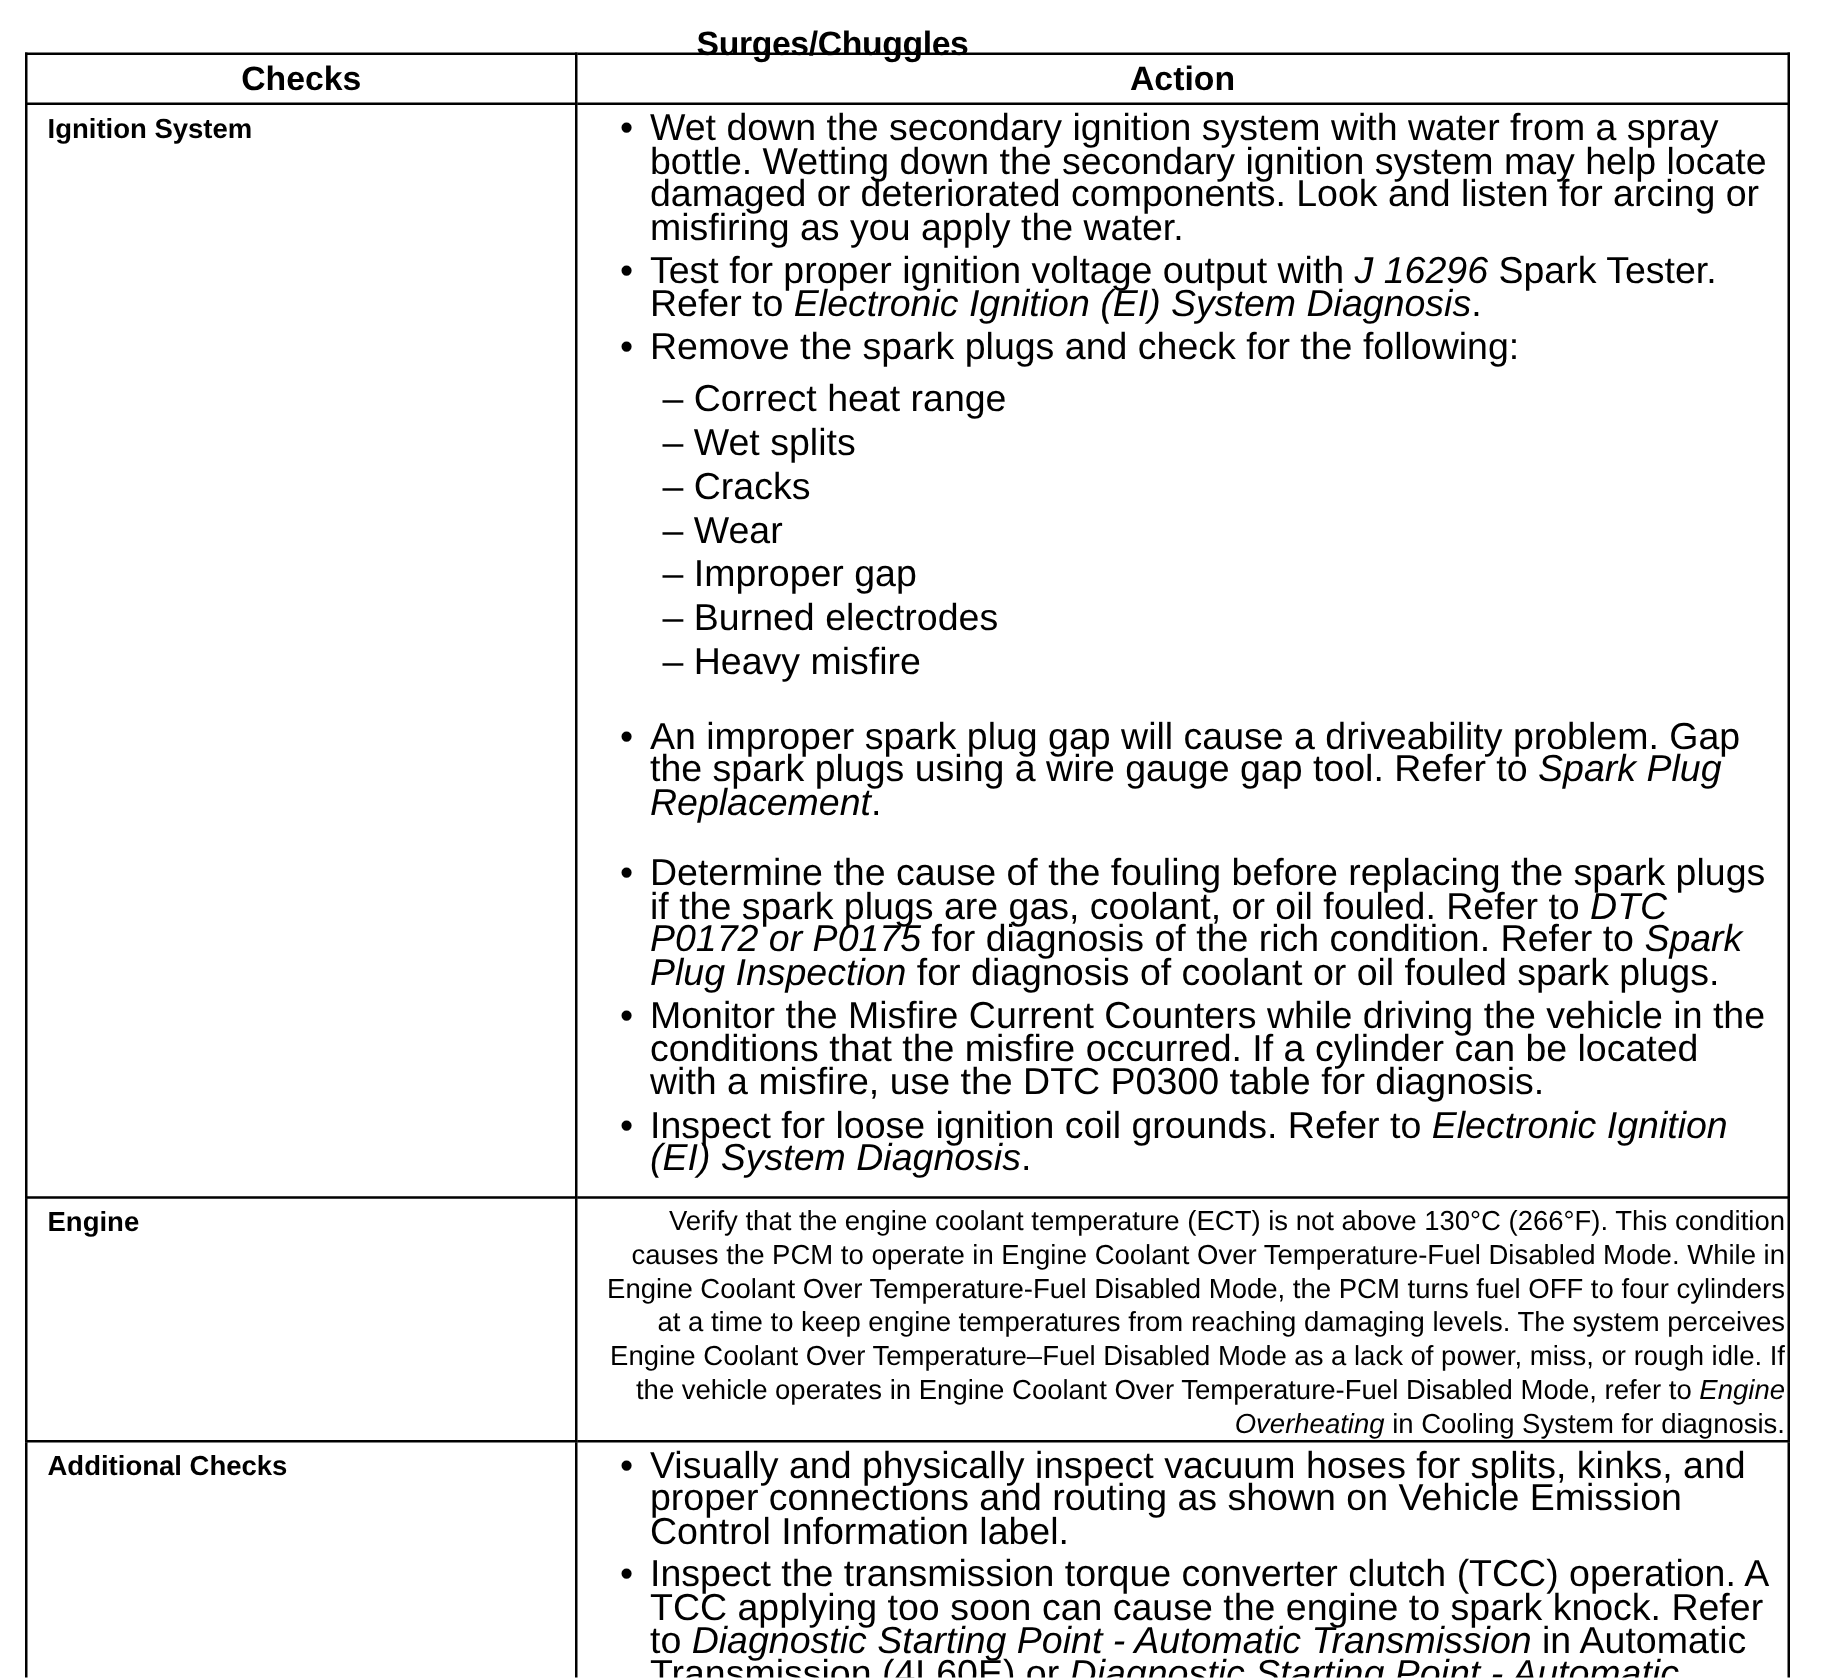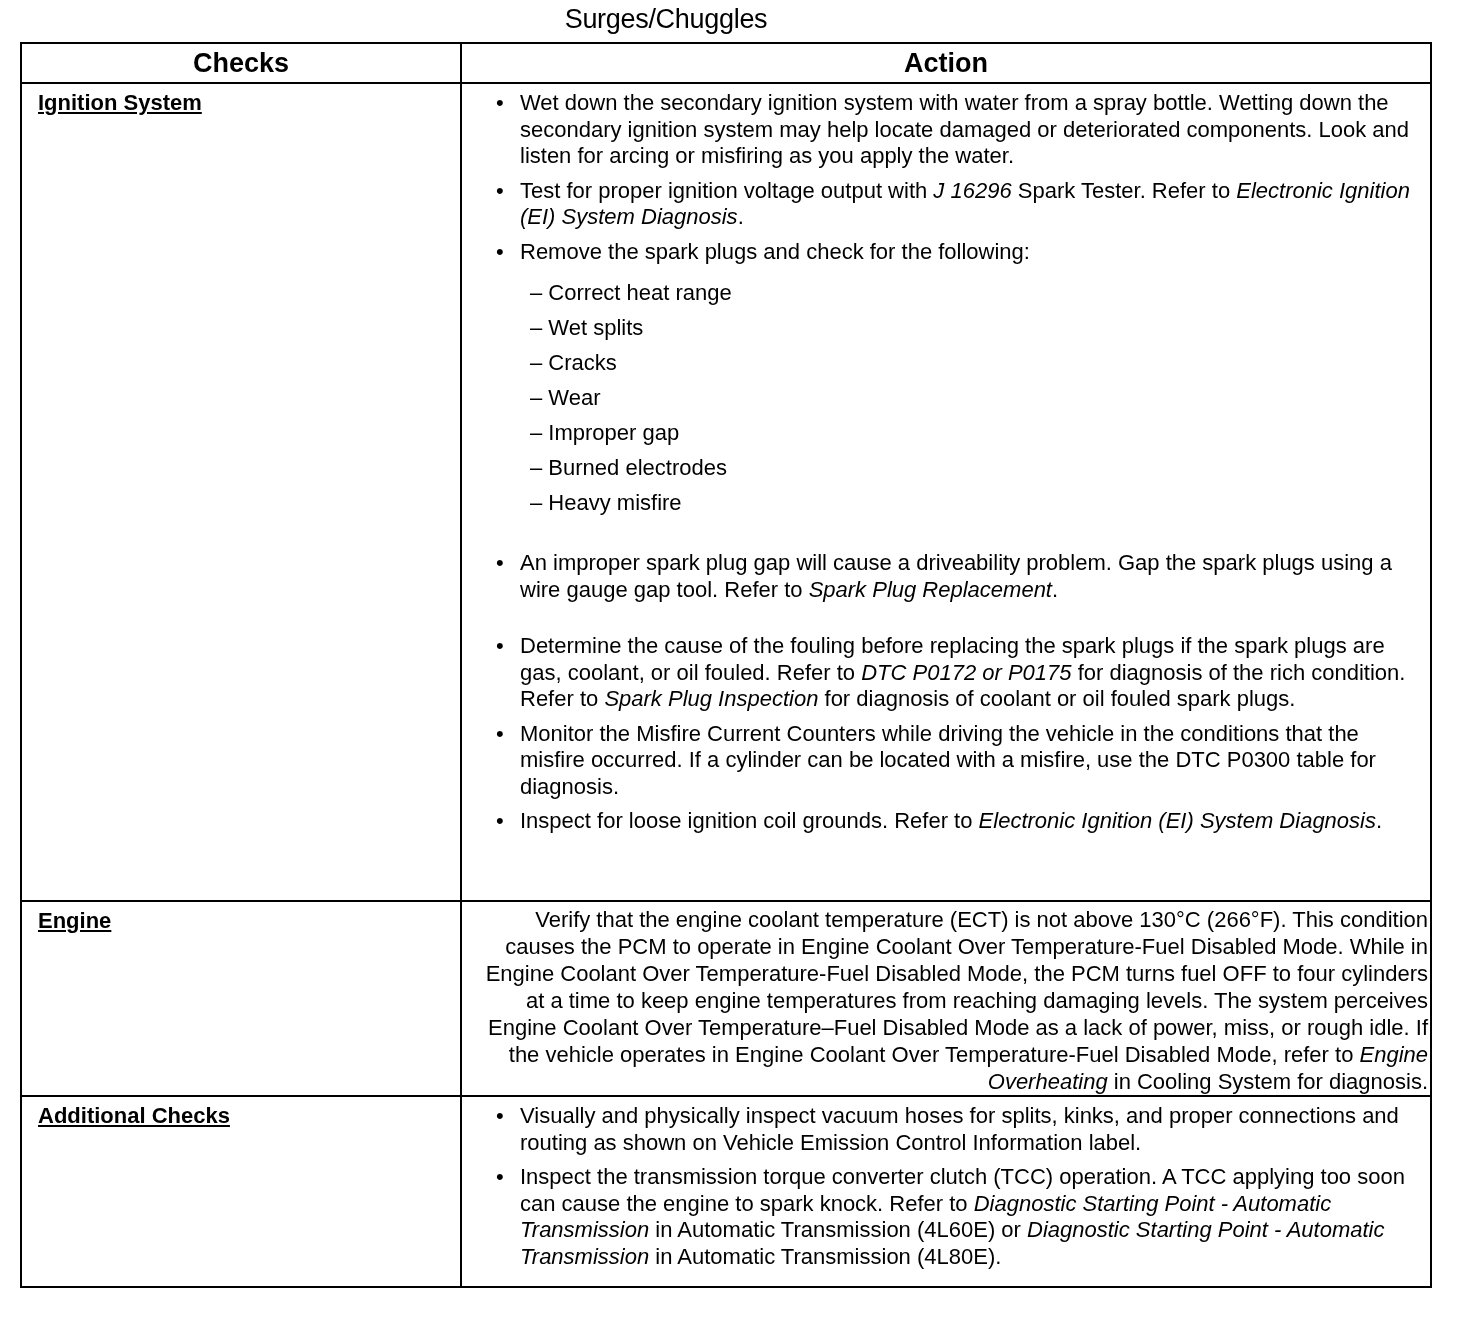--- a/index.html
+++ b/index.html
@@ -1,24 +1,24 @@
 <!DOCTYPE html>
 <html><head>
 <meta charset="utf-8">
 <style>
   html, body { margin: 0; padding: 0; background: #ffffff; }
   body { width: 1472px; height: 1342px; position: relative; font-family: "Liberation Sans", sans-serif; color: #000; overflow: hidden; }
-  .title { position: absolute; left: 0; top: 4px; width: 1332px; text-align: center; font-size: 27px; font-weight: normal; letter-spacing: -0.3px; }
+  .title { position: absolute; left: 0; top: 20px; width: 1332px; text-align: center; font-size: 27px; font-weight: bold; letter-spacing: -0.3px; }
   table.diag { position: absolute; left: 20px; top: 42px; width: 1410px; border-collapse: collapse; table-layout: fixed; }
   table.diag th, table.diag td { border: 2.5px solid #000; vertical-align: top; }
   table.diag th { font-size: 27px; font-weight: bold; height: 34px; padding: 4px 0 0 0; text-align: center; }
   col.c1 { width: 440px; }
   col.c2 { width: 970px; }
-  .check { font-size: 22px; font-weight: bold; padding: 6px 0 0 16px; text-decoration: underline; }
-  .act { font-size: 22px; line-height: 26.5px; padding: 6px 12px 8px 32px; }
+  .check { font-size: 22px; font-weight: bold; padding: 6px 0 0 16px; }
+  .act { font-size: 30px; line-height: 26.5px; padding: 6px 12px 8px 32px; }
   .para { padding: 4px 2px 0 10px; font-size: 22px; line-height: 27px; text-align: right; }
   ul.bul { list-style: none; margin: 0; padding: 0; }
   ul.bul > li { position: relative; padding-left: 26px; margin-bottom: 8px; }
   ul.bul > li::before { content: "•"; position: absolute; left: 2px; top: 0; }
   ul.dash { list-style: none; margin: 10px 0 0 0; padding: 0 0 0 10px; }
   ul.dash li { line-height: 35px; }
   ul.dash li::before { content: "– "; }
   i { font-style: italic; }
   .gap1 { margin-top: 30px !important; }
 </style>

